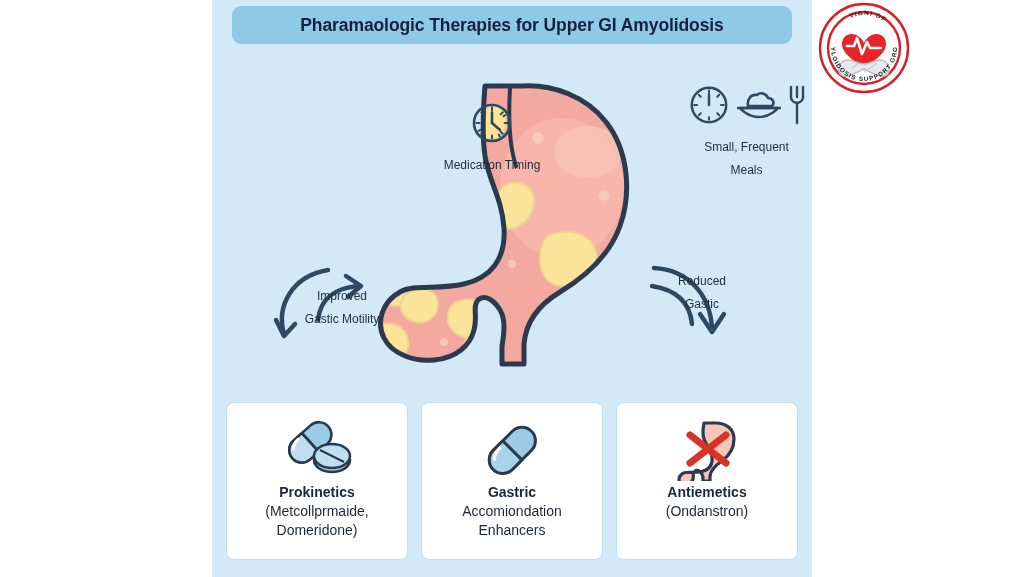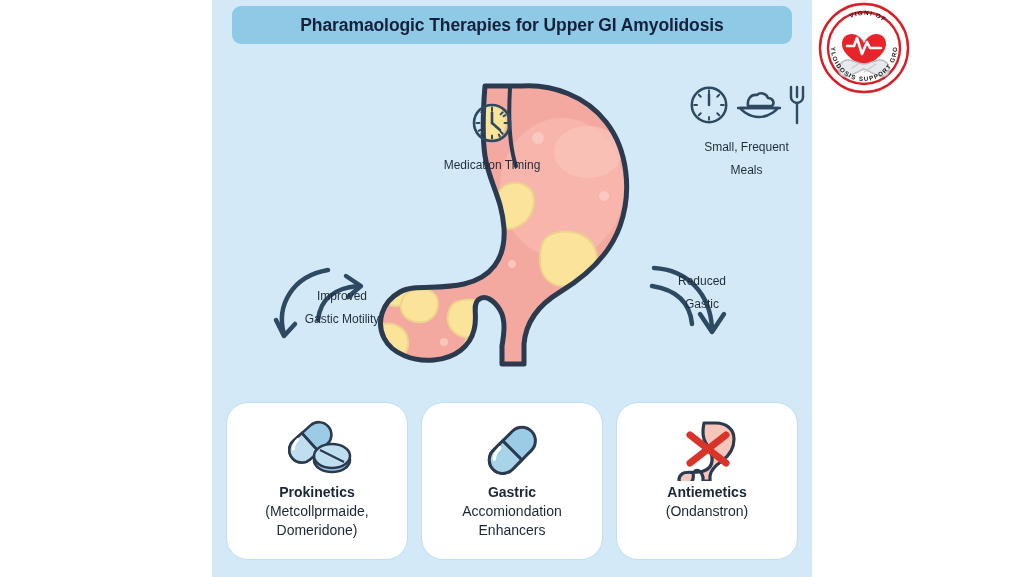--- a/index.html
+++ b/index.html
@@ -100,21 +100,21 @@
     width: 572px;
     height: 158px;
     display: flex;
     justify-content: space-between;
   }
   .card {
     width: 182px;
     height: 158px;
     background: #ffffff;
     border: 1.5px solid #bfe0f2;
-    border-radius: 22px;
+    border-radius: 8px;
     box-sizing: border-box;
     display: flex;
     flex-direction: column;
     align-items: center;
     padding-top: 14px;
   }
   .card-icon {
     height: 66px;
     display: flex;
     align-items: center;

